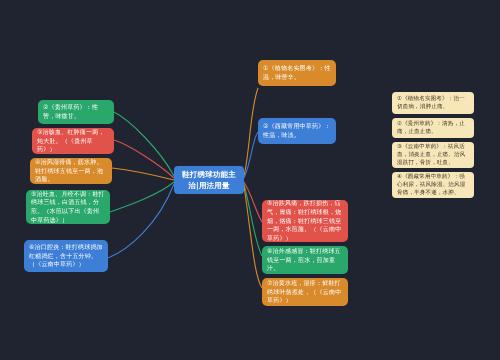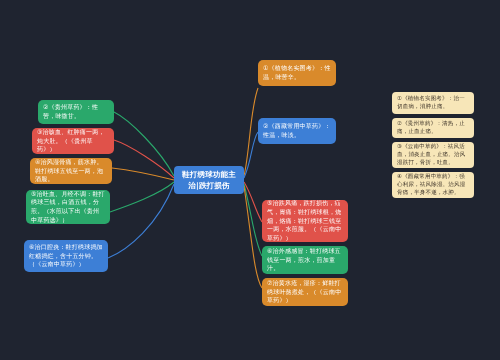--- a/index.html
+++ b/index.html
@@ -73,21 +73,21 @@
     <path d="M244,186 C252,240 254,275 262,288" stroke="#d98a2b" stroke-width="1.1" fill="none"></path>
 
     <path d="M174,176 C160,150 130,120 114,112" stroke="#2aa86b" stroke-width="1.1" fill="none"></path>
     <path d="M174,178 C160,165 130,145 114,140" stroke="#e0524a" stroke-width="1.1" fill="none"></path>
     <path d="M174,180 C158,176 130,170 112,168" stroke="#d98a2b" stroke-width="1.1" fill="none"></path>
     <path d="M174,182 C158,195 130,205 110,212" stroke="#2aa86b" stroke-width="1.1" fill="none"></path>
     <path d="M174,184 C158,225 128,250 108,258" stroke="#3d7fd6" stroke-width="1.1" fill="none"></path>
   </svg>
 
   <div class="node center" style="left:174px; top:166px; width:70px; height:28px; background:#3d7fd6;">
-    <span>鞋打绣球功能主治|跌打损伤</span>
+    <span>鞋打绣球功能主治|用法用量</span>
   </div>
 
   <div class="node" style="left:38px; top:100px; width:76px; height:24px; background:#2aa86b;">
     <span>②《贵州草药》：性苦，味微甘。</span>
   </div>
 
   <div class="node" style="left:32px; top:128px; width:82px; height:26px; background:#e0524a;">
     <span>③治咳血、红肿痛一两，炖大肚。（《贵州草药》）</span>
   </div>
 

